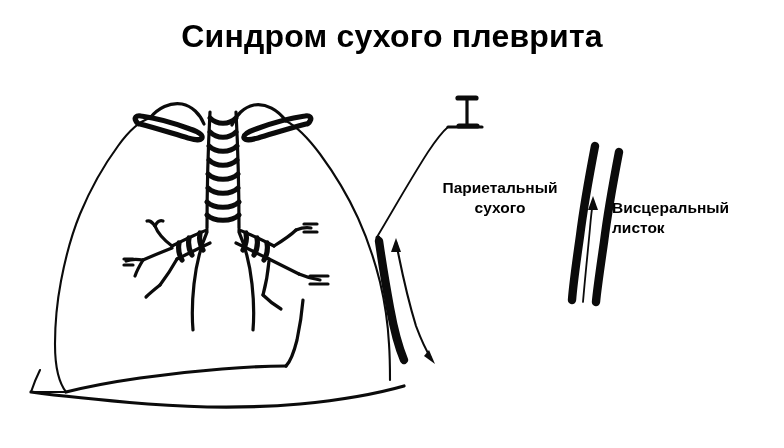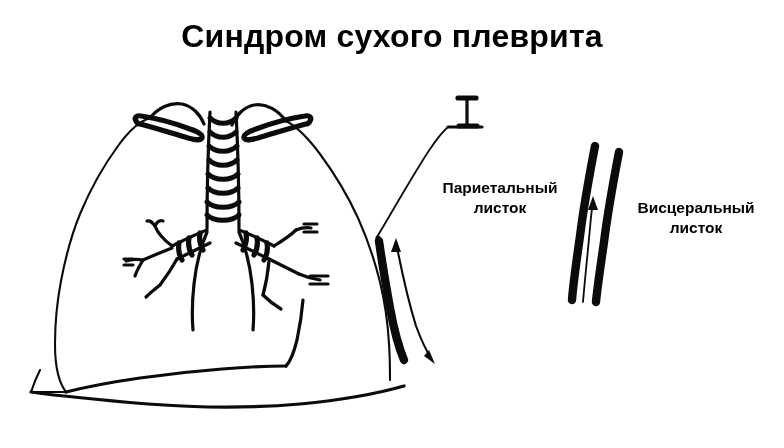--- a/index.html
+++ b/index.html
@@ -46,21 +46,20 @@
   .callout.parietal {
     left: 420px;
     top: 178px;
     width: 160px;
     text-align: center;
   }
   .callout.visceral {
     left: 612px;
     top: 198px;
     width: 168px;
-    text-align: center;
   }
   .callout.friction {
     left: 487px;
     top: 310px;
     width: 180px;
     text-align: center;
   }
   svg { display: block; }
   .ink {
     fill: none;
@@ -262,19 +261,19 @@
     <g>
       <path class="ink thinner" d="M583,302
            C585,278 588,250 590,228
            C591,216 592,208 593,202"></path>
       <path class="ink-fill" d="M593,196 L598,210 L588,210 Z"></path>
     </g>
 
   </svg>
 
   <div class="callout parietal">Париетальный
-листок</div>
+сухого</div>
 
   <div class="callout visceral">Висцеральный
 листок</div>
 
 
 </div>
 
 </body></html>

